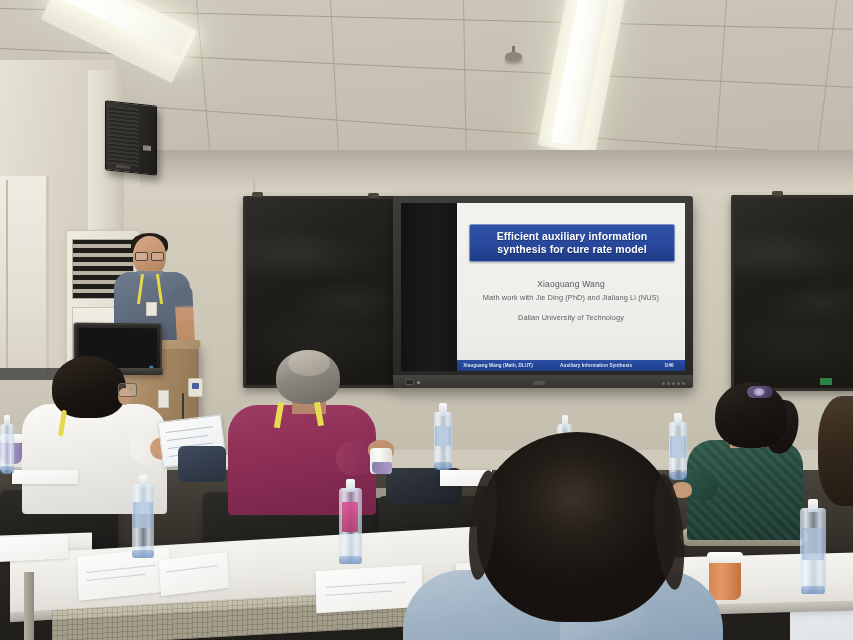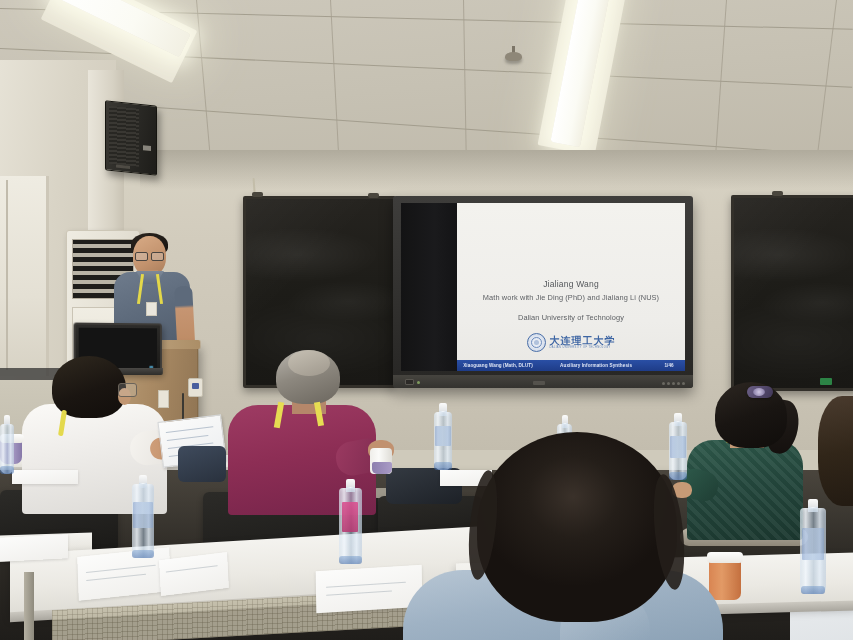--- a/index.html
+++ b/index.html
@@ -602,32 +602,28 @@
   </div>
   <div class="board-clip" style="left:772px;top:191px;"></div>
 
   <div class="exit-sign" style="left:820px;top:378px;"></div>
 
   <div class="display-frame">
     <div class="display-inner">
       <div class="slide-dark-left"></div>
       <div class="slide">
 
-
-        <div class="slide-author">Jialiang Wang</div>
+        <div class="slide-title-bar">
+          <div class="slide-title">Efficient auxiliary information synthesis for cure rate model</div>
+        </div>
+
+        <div class="slide-author">Xiaoguang Wang</div>
         <div class="slide-joint">Math work with Jie Ding (PhD) and Jialiang Li (NUS)</div>
         <div class="slide-affil">Dalian University of Technology</div>
 
-        <div class="slide-logo">
-          <div class="logo-seal"></div>
-          <div>
-            <div class="logo-cn">大连理工大学</div>
-            <div class="logo-en">DALIAN UNIVERSITY OF TECHNOLOGY</div>
-          </div>
-        </div>
 
         <div class="slide-footer">
           <div class="foot-l">Xiaoguang Wang  (Math, DLUT)</div>
           <div class="foot-c">Auxiliary Information Synthesis</div>
           <div class="foot-r">1/46</div>
         </div>
       </div>
     </div>
 
     <div class="disp-bezel-bottom">

